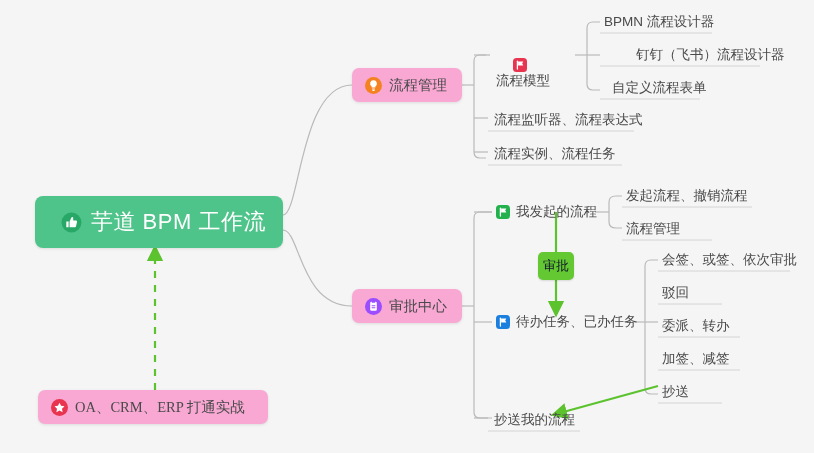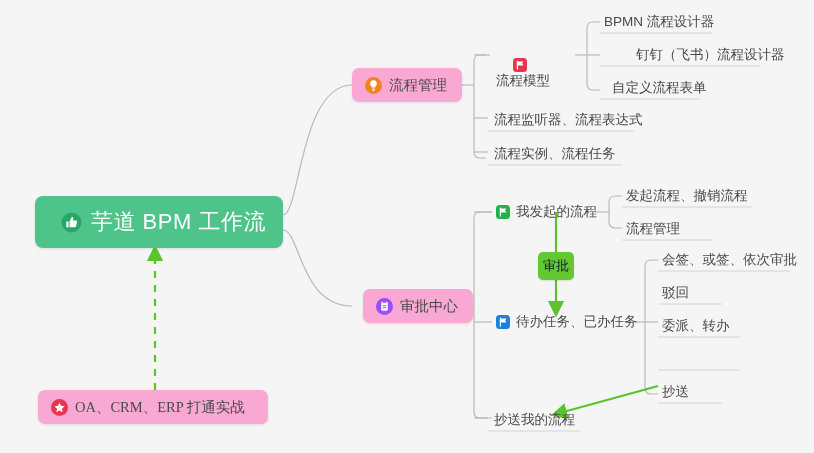--- a/index.html
+++ b/index.html
@@ -28,21 +28,21 @@
   
   .card{
     background:#f9a8d4;border-radius:7px;height:34px;
     padding:0 13px;
     box-shadow:0 1px 3px rgba(0,0,0,.10);
   }
   .card .label{color:#4a4a4a;font-size:14.5px;}
   .card .ico{margin-right:7px;display:flex;align-items:center;}
 
   #node-process-mgmt{left:352px;top:68px;width:110px;}
-  #node-approval-center{left:363px;top:289px;width:110px;align-items:center;}
+  #node-approval-center{left:352px;top:289px;width:110px;align-items:center;}
   #node-integration{left:38px;top:390px;width:230px;font-family:Liberation Serif, serif;}
 
   
   .leaf{height:26px;padding:0 4px;align-items:center;}
   .leaf .label{color:#4a4a4a;font-size:13.5px;}
   .leaf .ico{margin-right:6px;display:flex;align-items:center;}
 
   
   .tag{
     left:538px;top:252px;width:36px;height:28px;
@@ -214,20 +214,23 @@
 
   <div class="node leaf" style="left:658px;top:247px;">
     <span class="label">会签、或签、依次审批</span>
   </div>
   <div class="node leaf" style="left:658px;top:280px;">
     <span class="label">驳回</span>
   </div>
   <div class="node leaf" style="left:658px;top:313px;">
     <span class="label">委派、转办</span>
   </div>
+  <div class="node leaf" style="left:658px;top:346px;">
+    <span class="label">加签、减签</span>
+  </div>
   <div class="node leaf" style="left:658px;top:379px;">
     <span class="label">抄送</span>
   </div>
 
   <div class="node leaf" style="left:490px;top:407px;">
     <span class="label">抄送我的流程</span>
   </div>
 
   <div class="node tag">
     <span class="label">审批</span>

